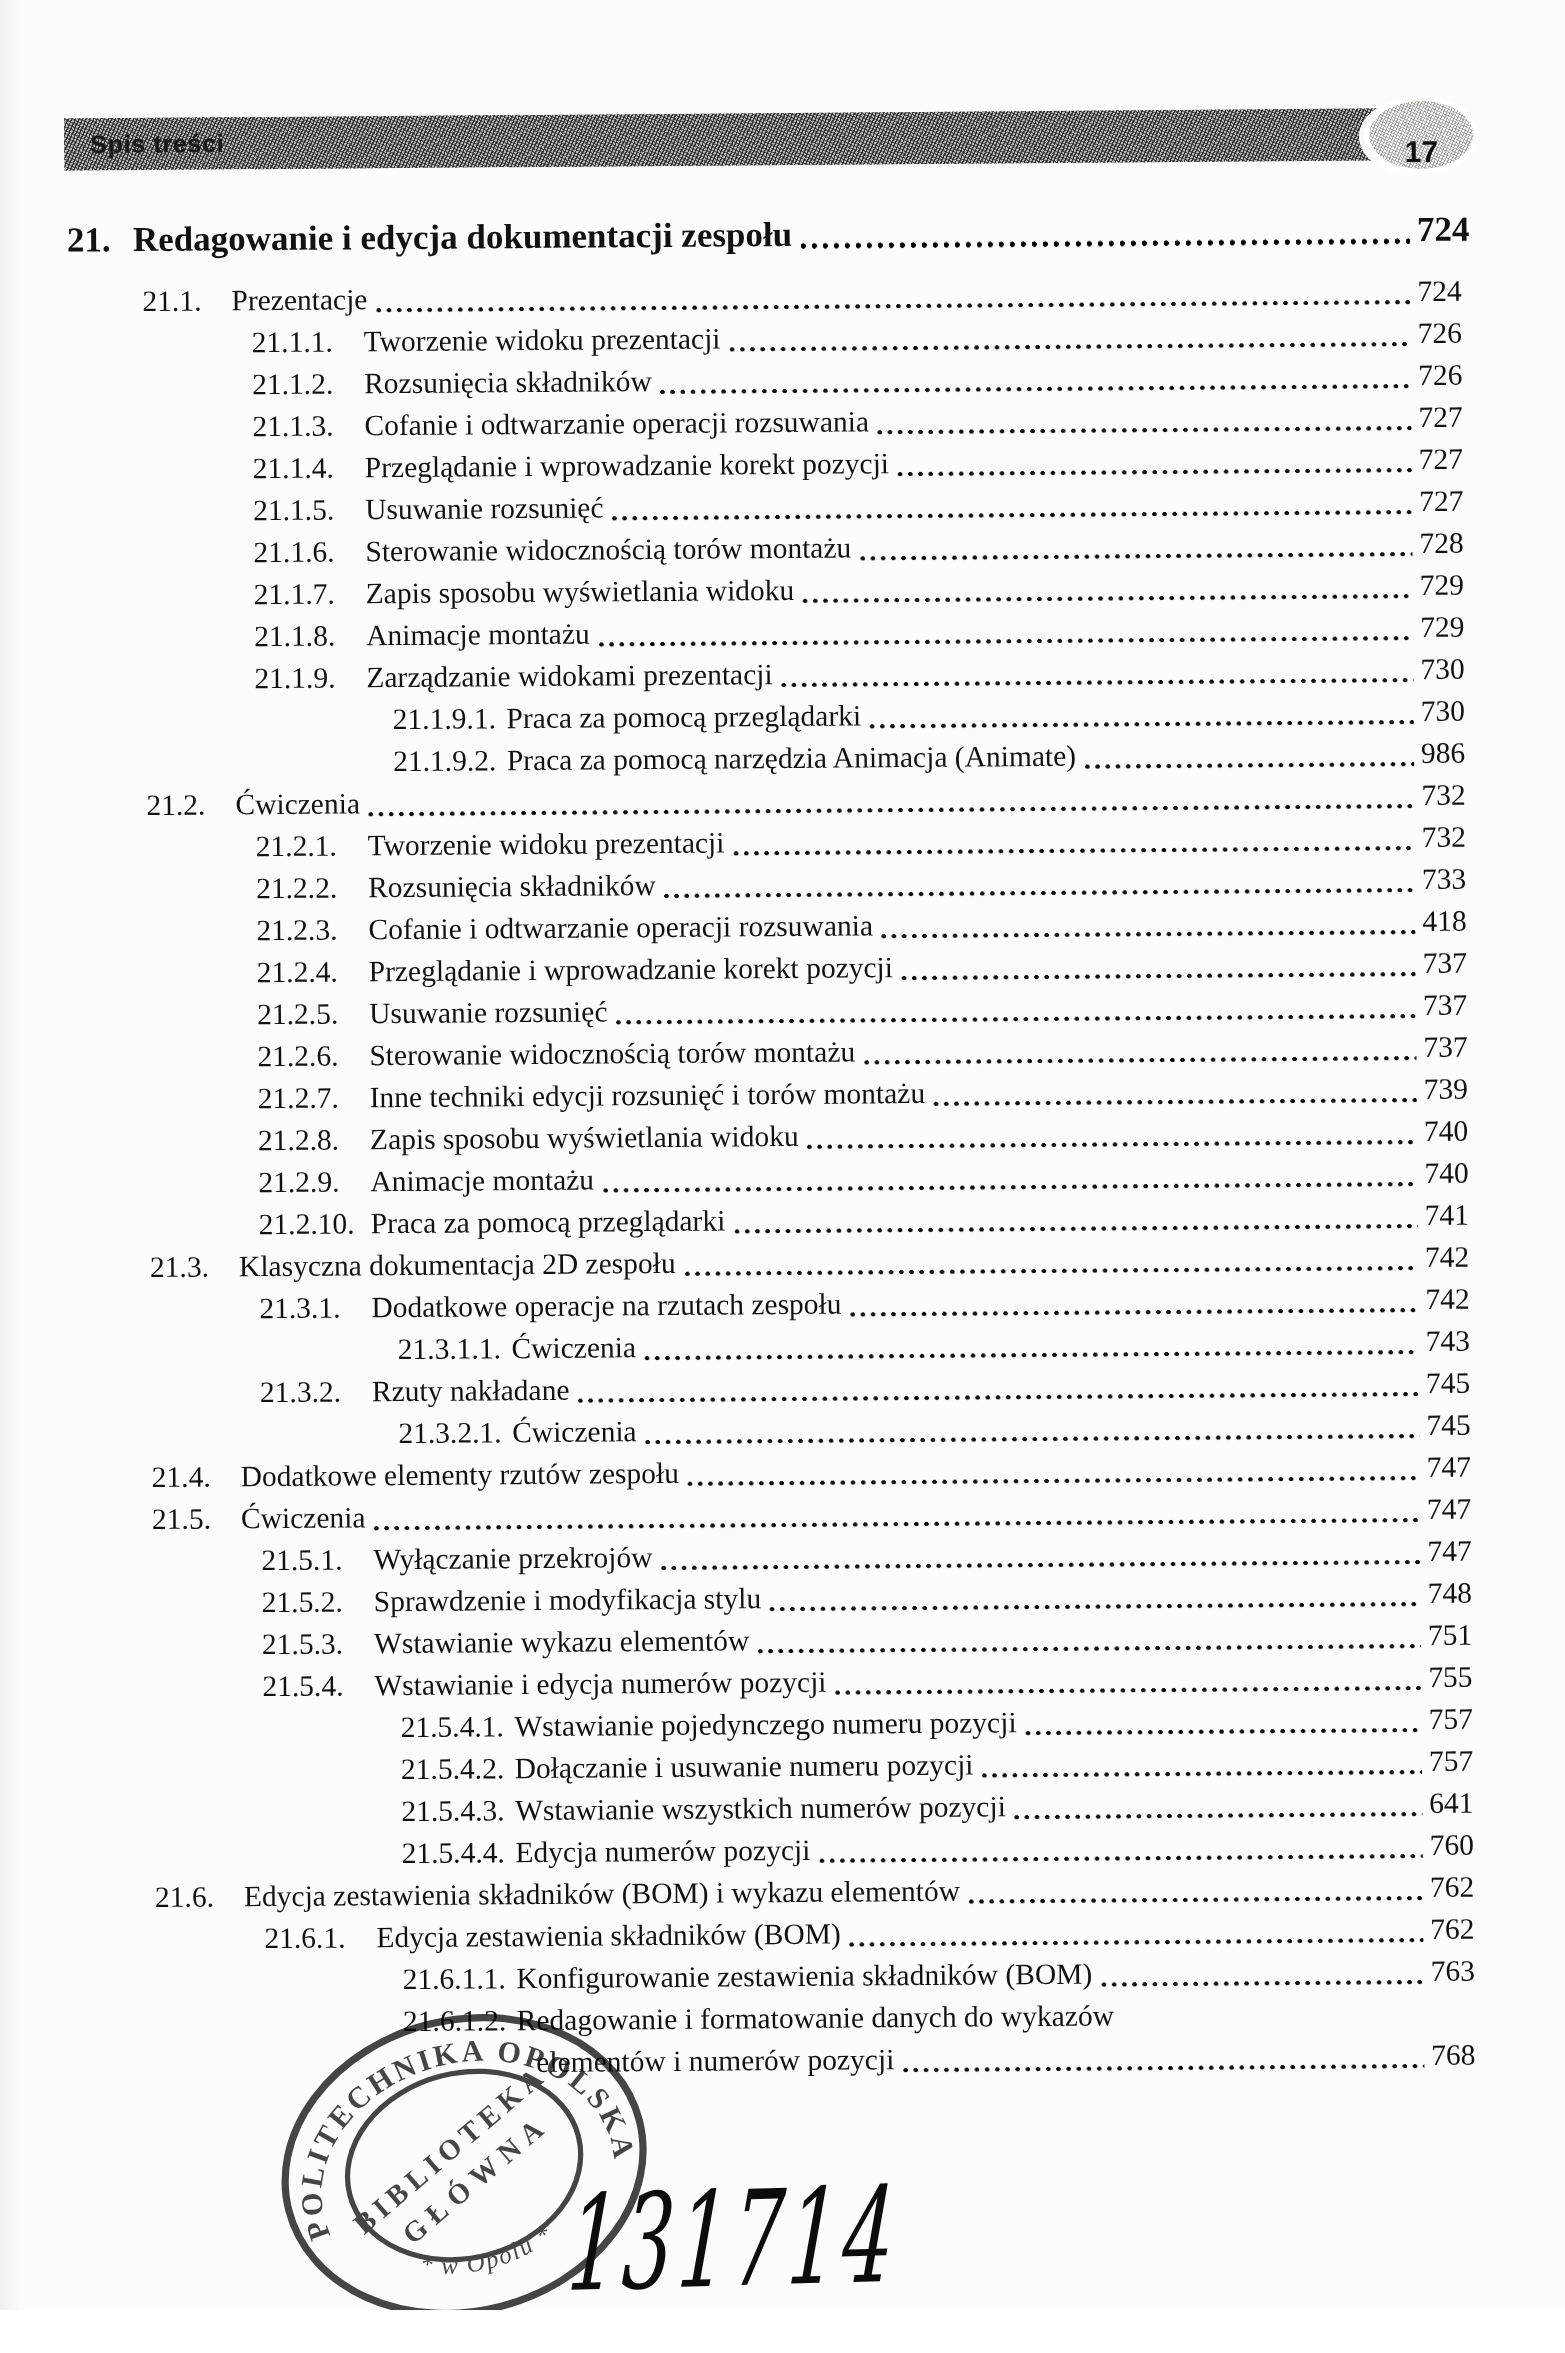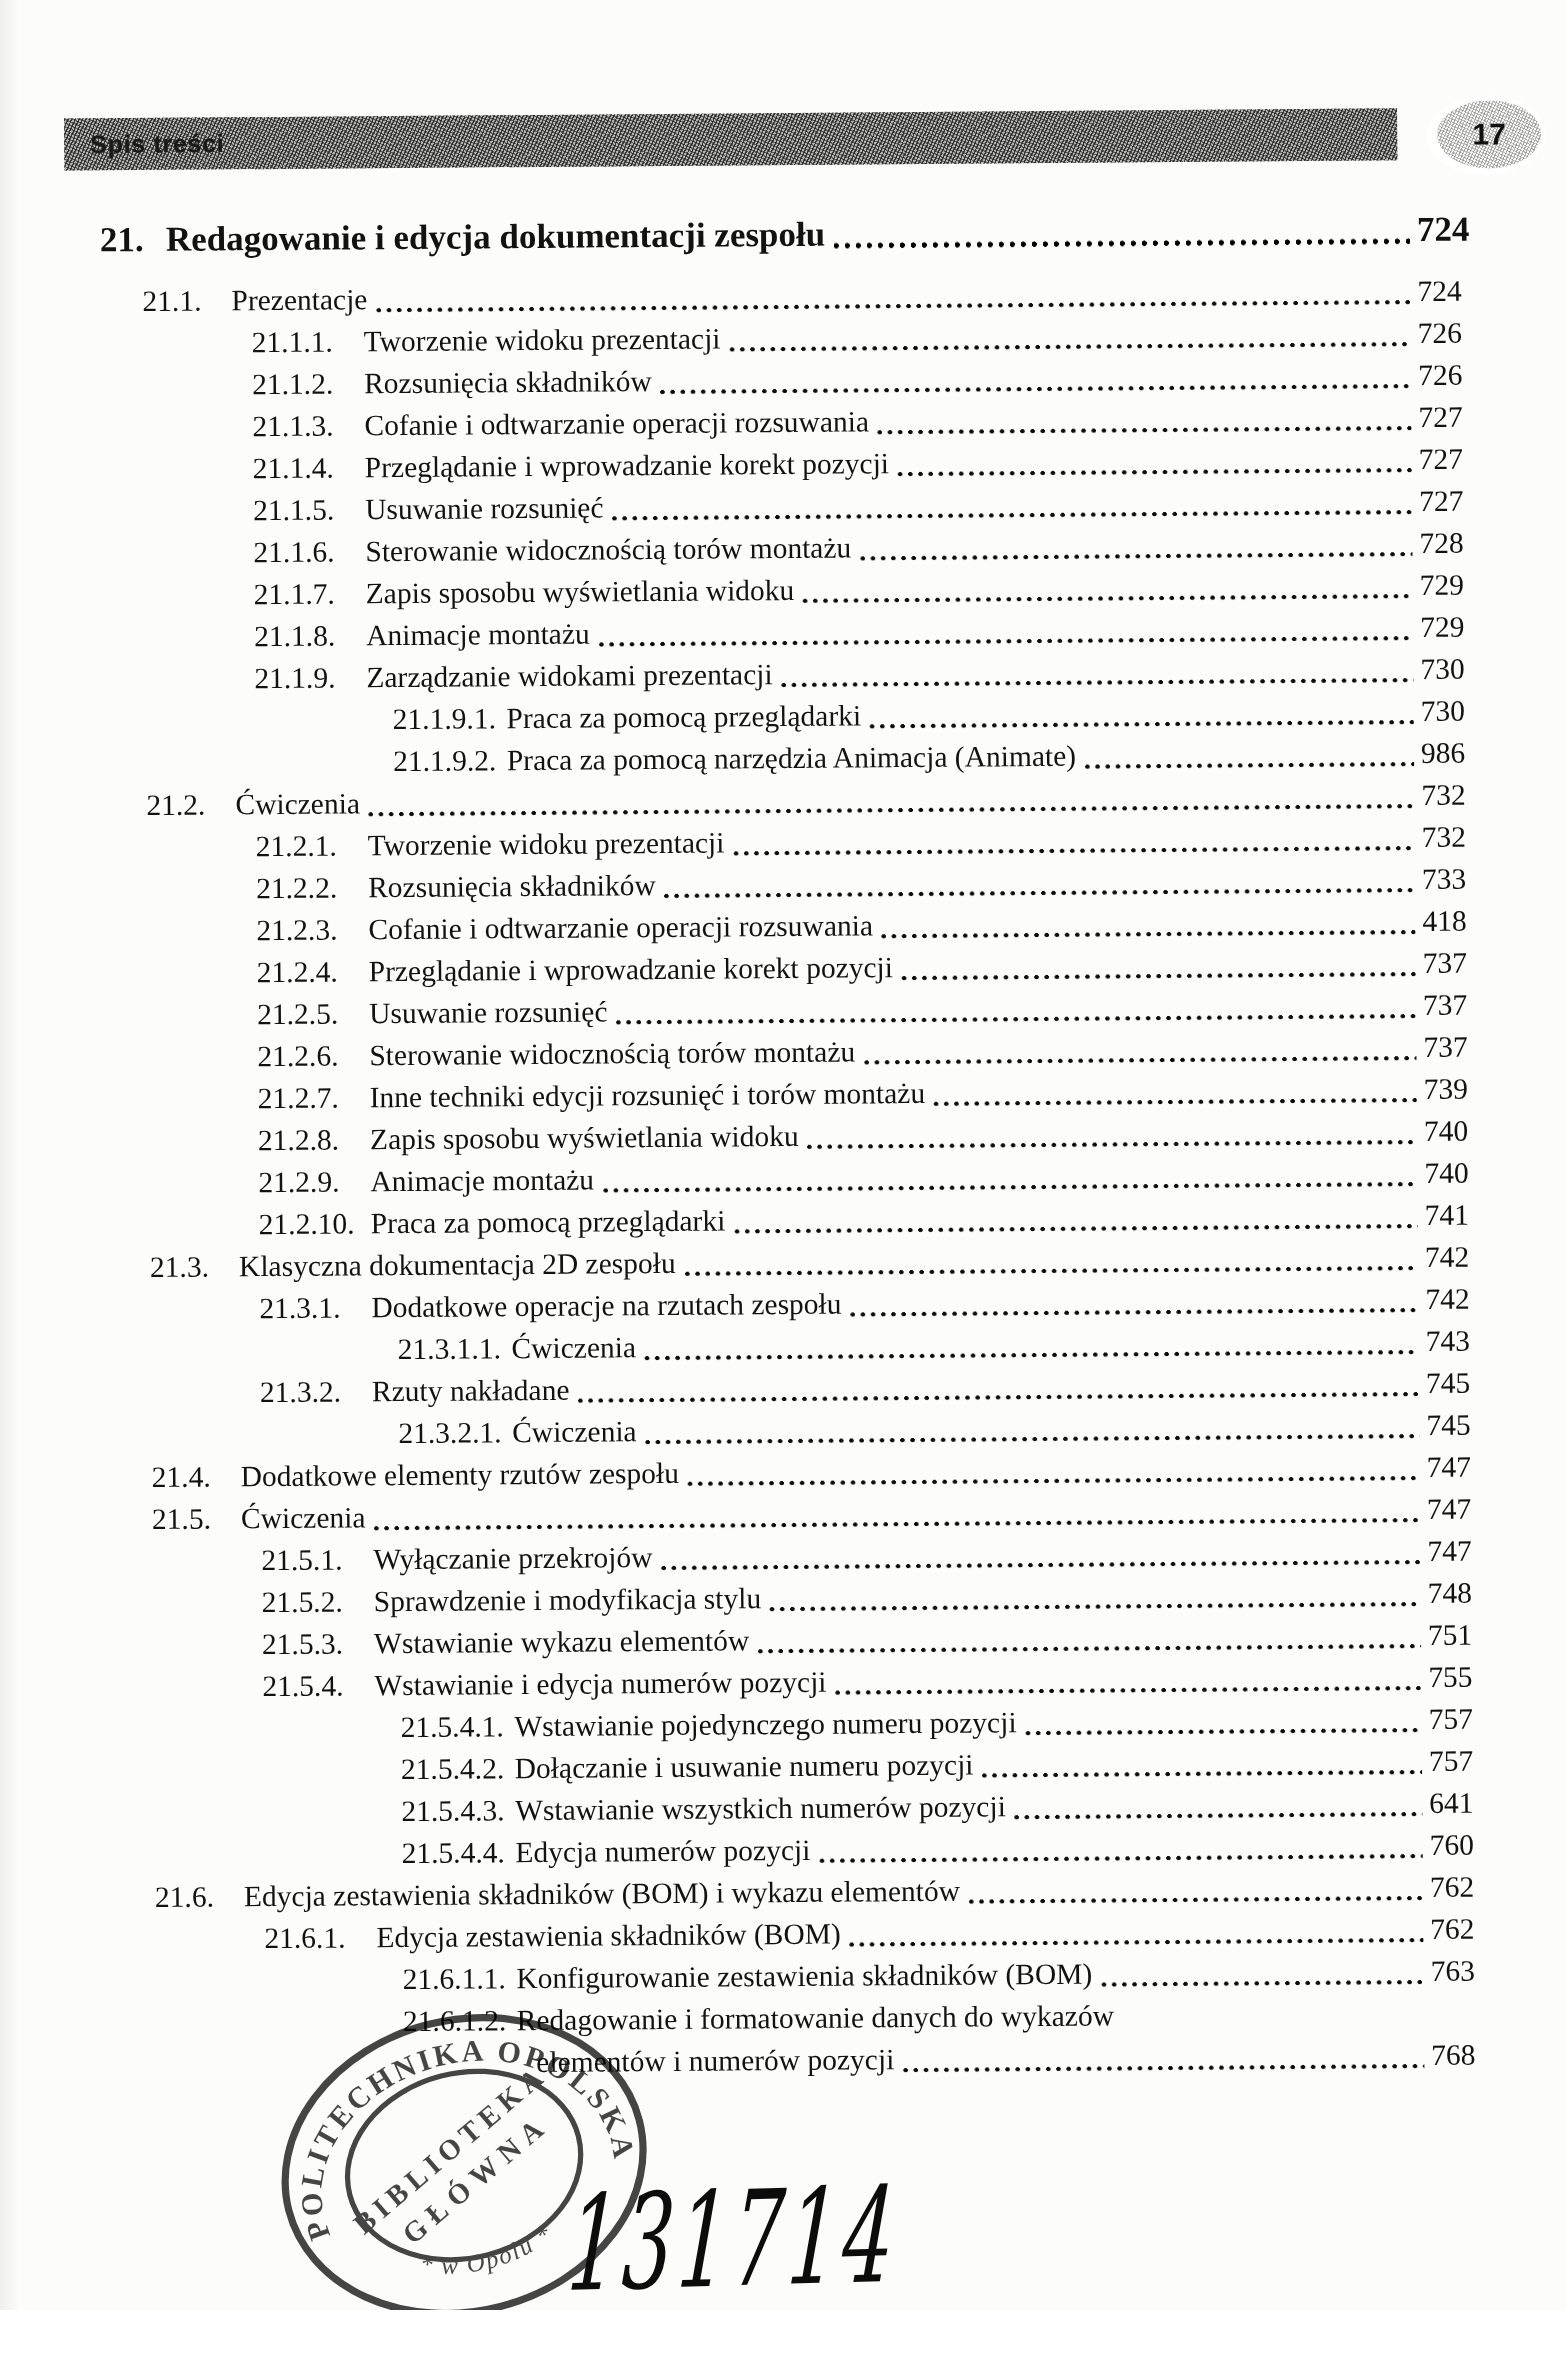--- a/index.html
+++ b/index.html
@@ -23,50 +23,50 @@
       repeating-linear-gradient(25deg,rgba(60,60,60,.7) 0 1.3px,rgba(0,0,0,0) 1.3px 3.3px),
       #b3b3b0;
   }
   .header-label{
     position:absolute;left:26px;top:50%;transform:translateY(-50%);
     font-family:"Liberation Sans","DejaVu Sans",sans-serif;
     font-size:25px;font-weight:700;color:#1a1a1a;letter-spacing:0.7px;
     text-shadow:0 0 0.7px #444;
   }
   .page-oval{
-    position:absolute;left:1438px;top:101px;width:104px;height:68px;
+    position:absolute;left:1370px;top:101px;width:104px;height:68px;
     border-radius:50%;
     border:5.9px solid #ffffff;
     box-shadow:-5.2px 1.3px 0 0 rgba(255,255,255,.95);
     background:
       repeating-linear-gradient(115deg,rgba(110,110,110,.5) 0 1px,rgba(0,0,0,0) 1px 3px),
       repeating-linear-gradient(25deg,rgba(110,110,110,.4) 0 1px,rgba(0,0,0,0) 1px 3px),
       #f5f5f2;
-    display:flex;align-items:center;justify-content:center;
+    display:flex;align-items:flex-end;justify-content:center;
   }
   .page-oval span{
     font-family:"Liberation Sans","DejaVu Sans",sans-serif;
     font-size:30px;font-weight:700;color:#101010;
   }
 
   
   .content{position:absolute;left:72px;top:211px;width:1412px;}
   .row{display:flex;align-items:flex-end;line-height:42px;font-size:29.5px;white-space:nowrap;}
   .num{flex:0 0 auto;}
   .title{flex:0 1 auto;white-space:nowrap;}
   .dots{
     flex:1 1 19.7px;height:7.2px;margin:0 6.6px 5.9px 7.9px;min-width:19.7px;
     background-image:radial-gradient(circle at 3.3px 3.3px,#0d0d0d 2px,rgba(0,0,0,0) 2.4px);
     background-size:10.2px 7.2px;background-repeat:repeat-x;
     align-self:flex-end;
   }
   .pg{flex:0 0 auto;min-width:62px;text-align:left;}
 
   .chapter{font-size:35px;font-weight:700;margin-bottom:17px;line-height:47px;}
-  .chapter .num{width:66px;margin-left:33px;}
+  .chapter .num{width:66px;}
   .chapter .dots{
     height:8.5px;margin:0 6.6px 7.2px 7.9px;
     background-image:radial-gradient(circle at 3.3px 3.9px,#000 2.3px,rgba(0,0,0,0) 2.8px);
     background-size:11px 8.5px;
   }
 
   .lvl2{padding-left:75px;}  .lvl2 .num{width:89px;}
   .lvl3{padding-left:184px;}  .lvl3 .num{width:112px;}
   .lvl4{padding-left:322px;}  .lvl4 .num{margin-right:10.5px;}
   .two-line{display:block;}

